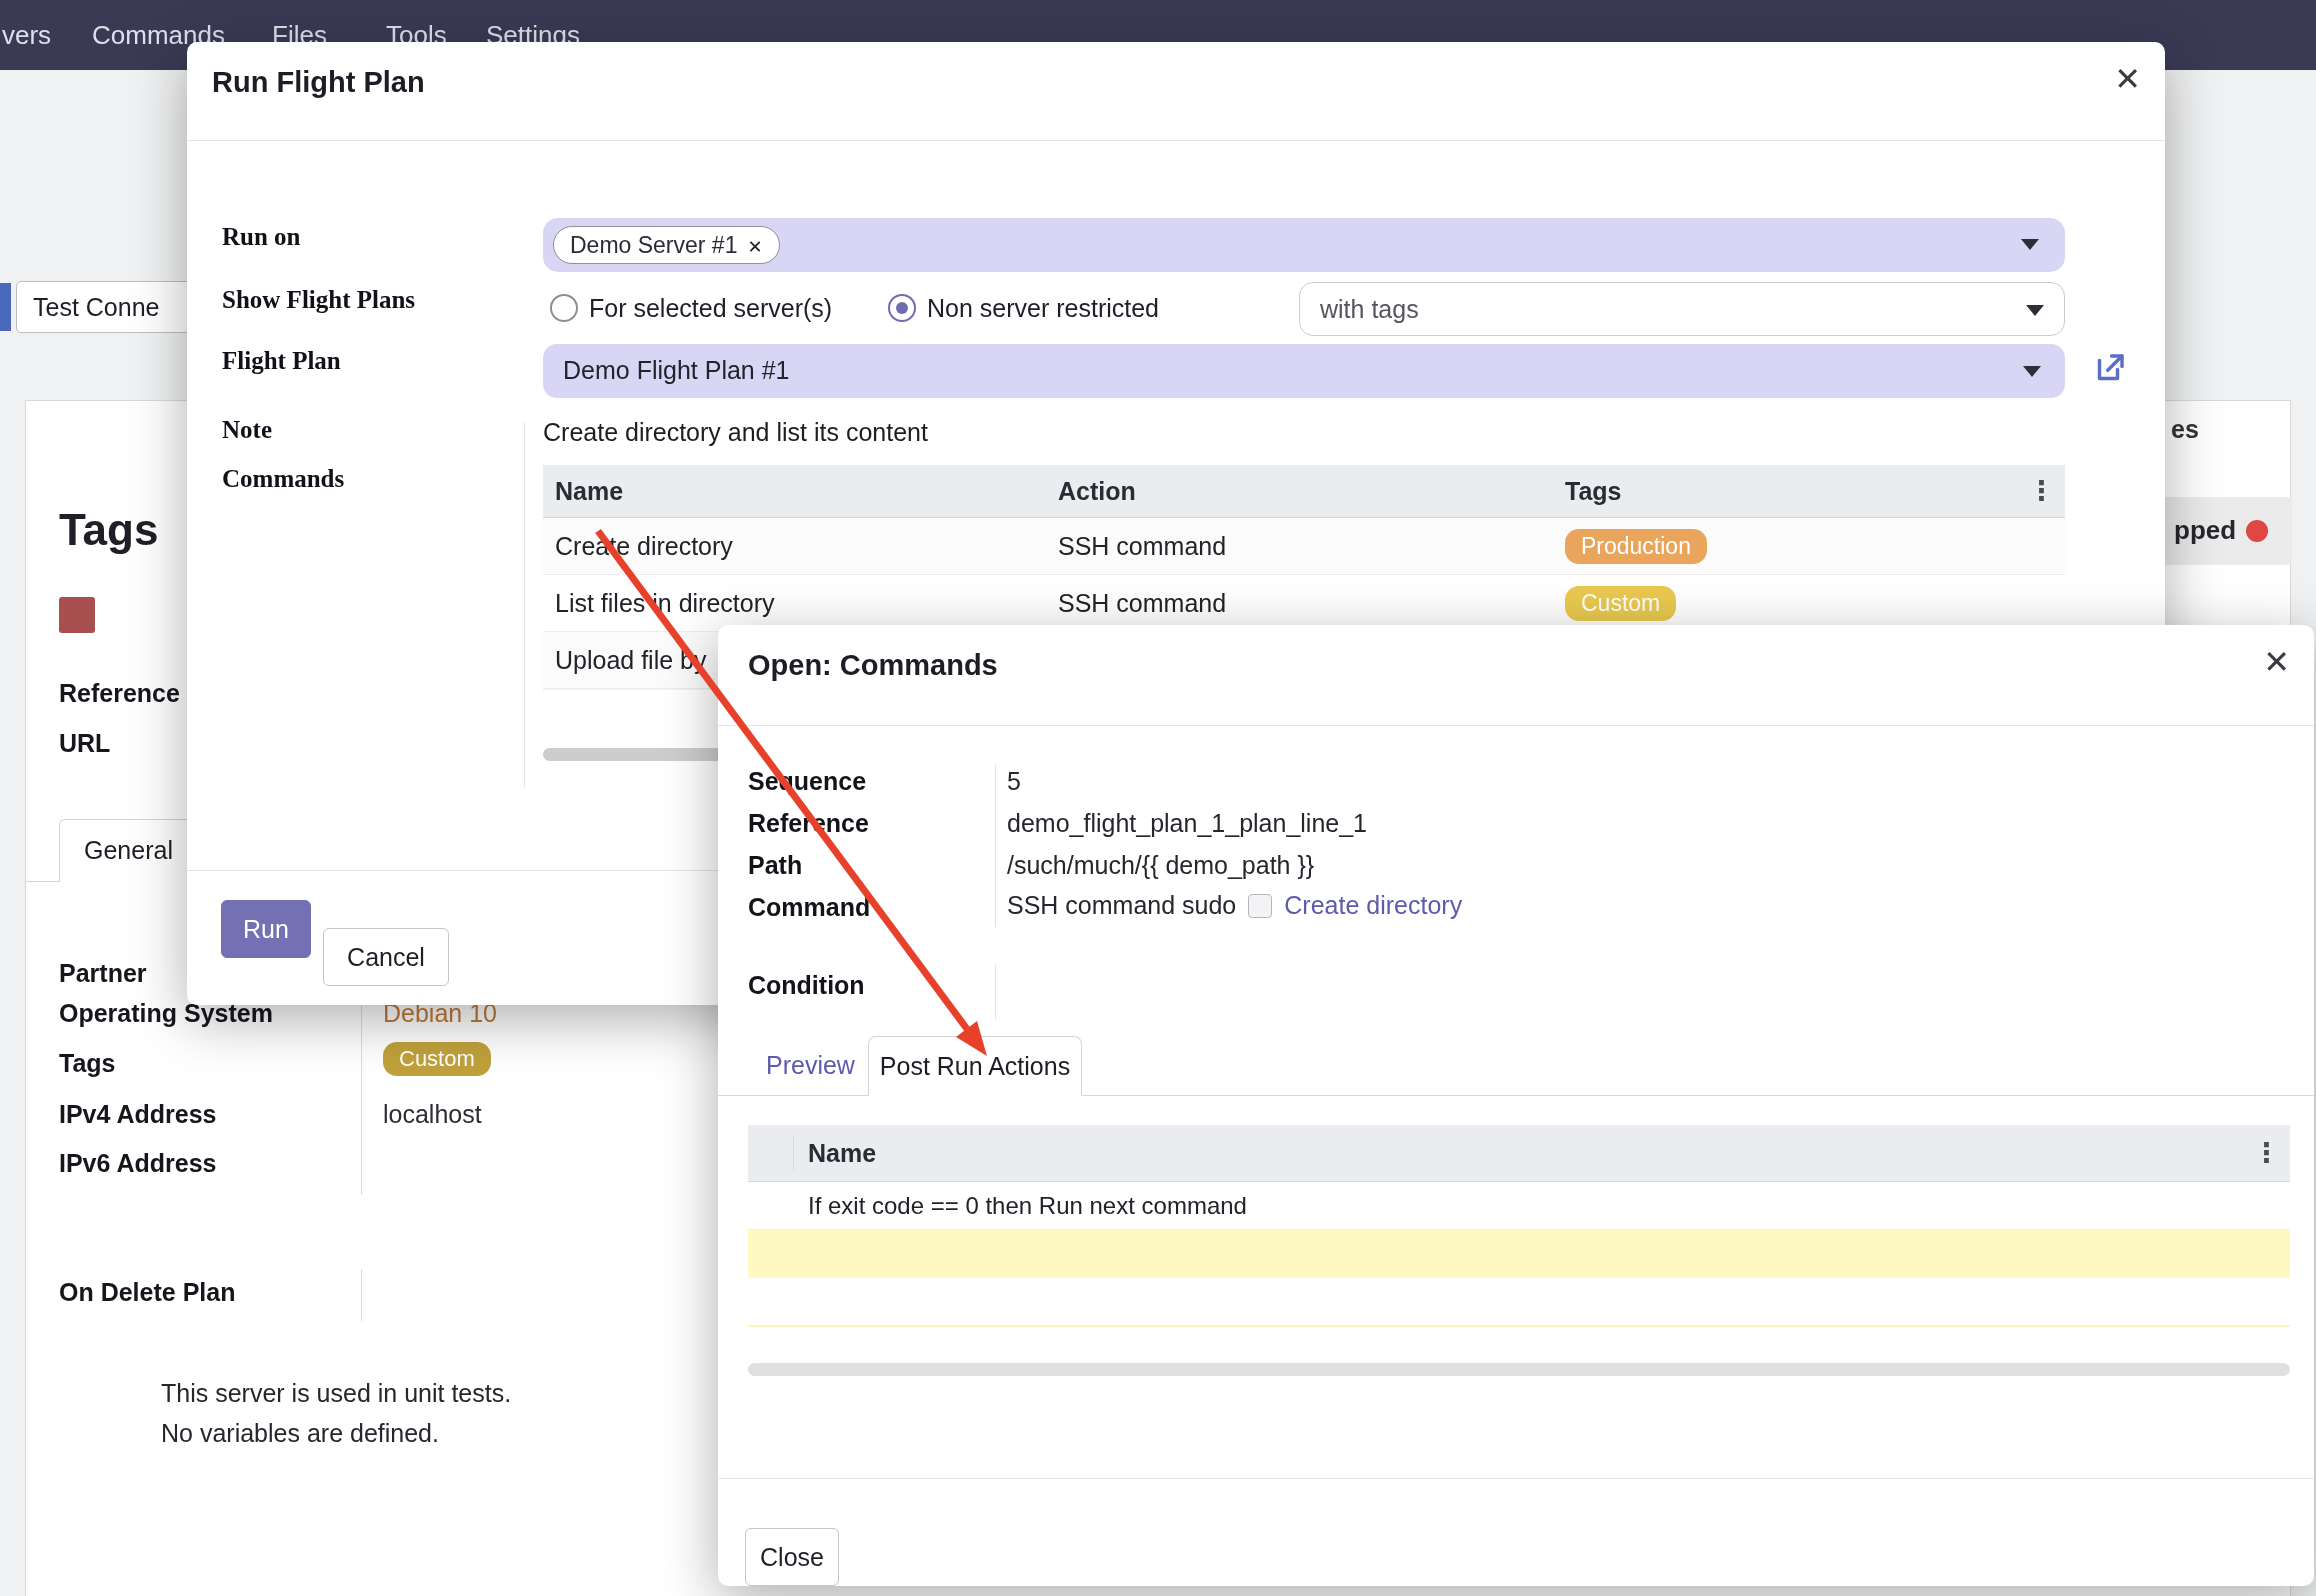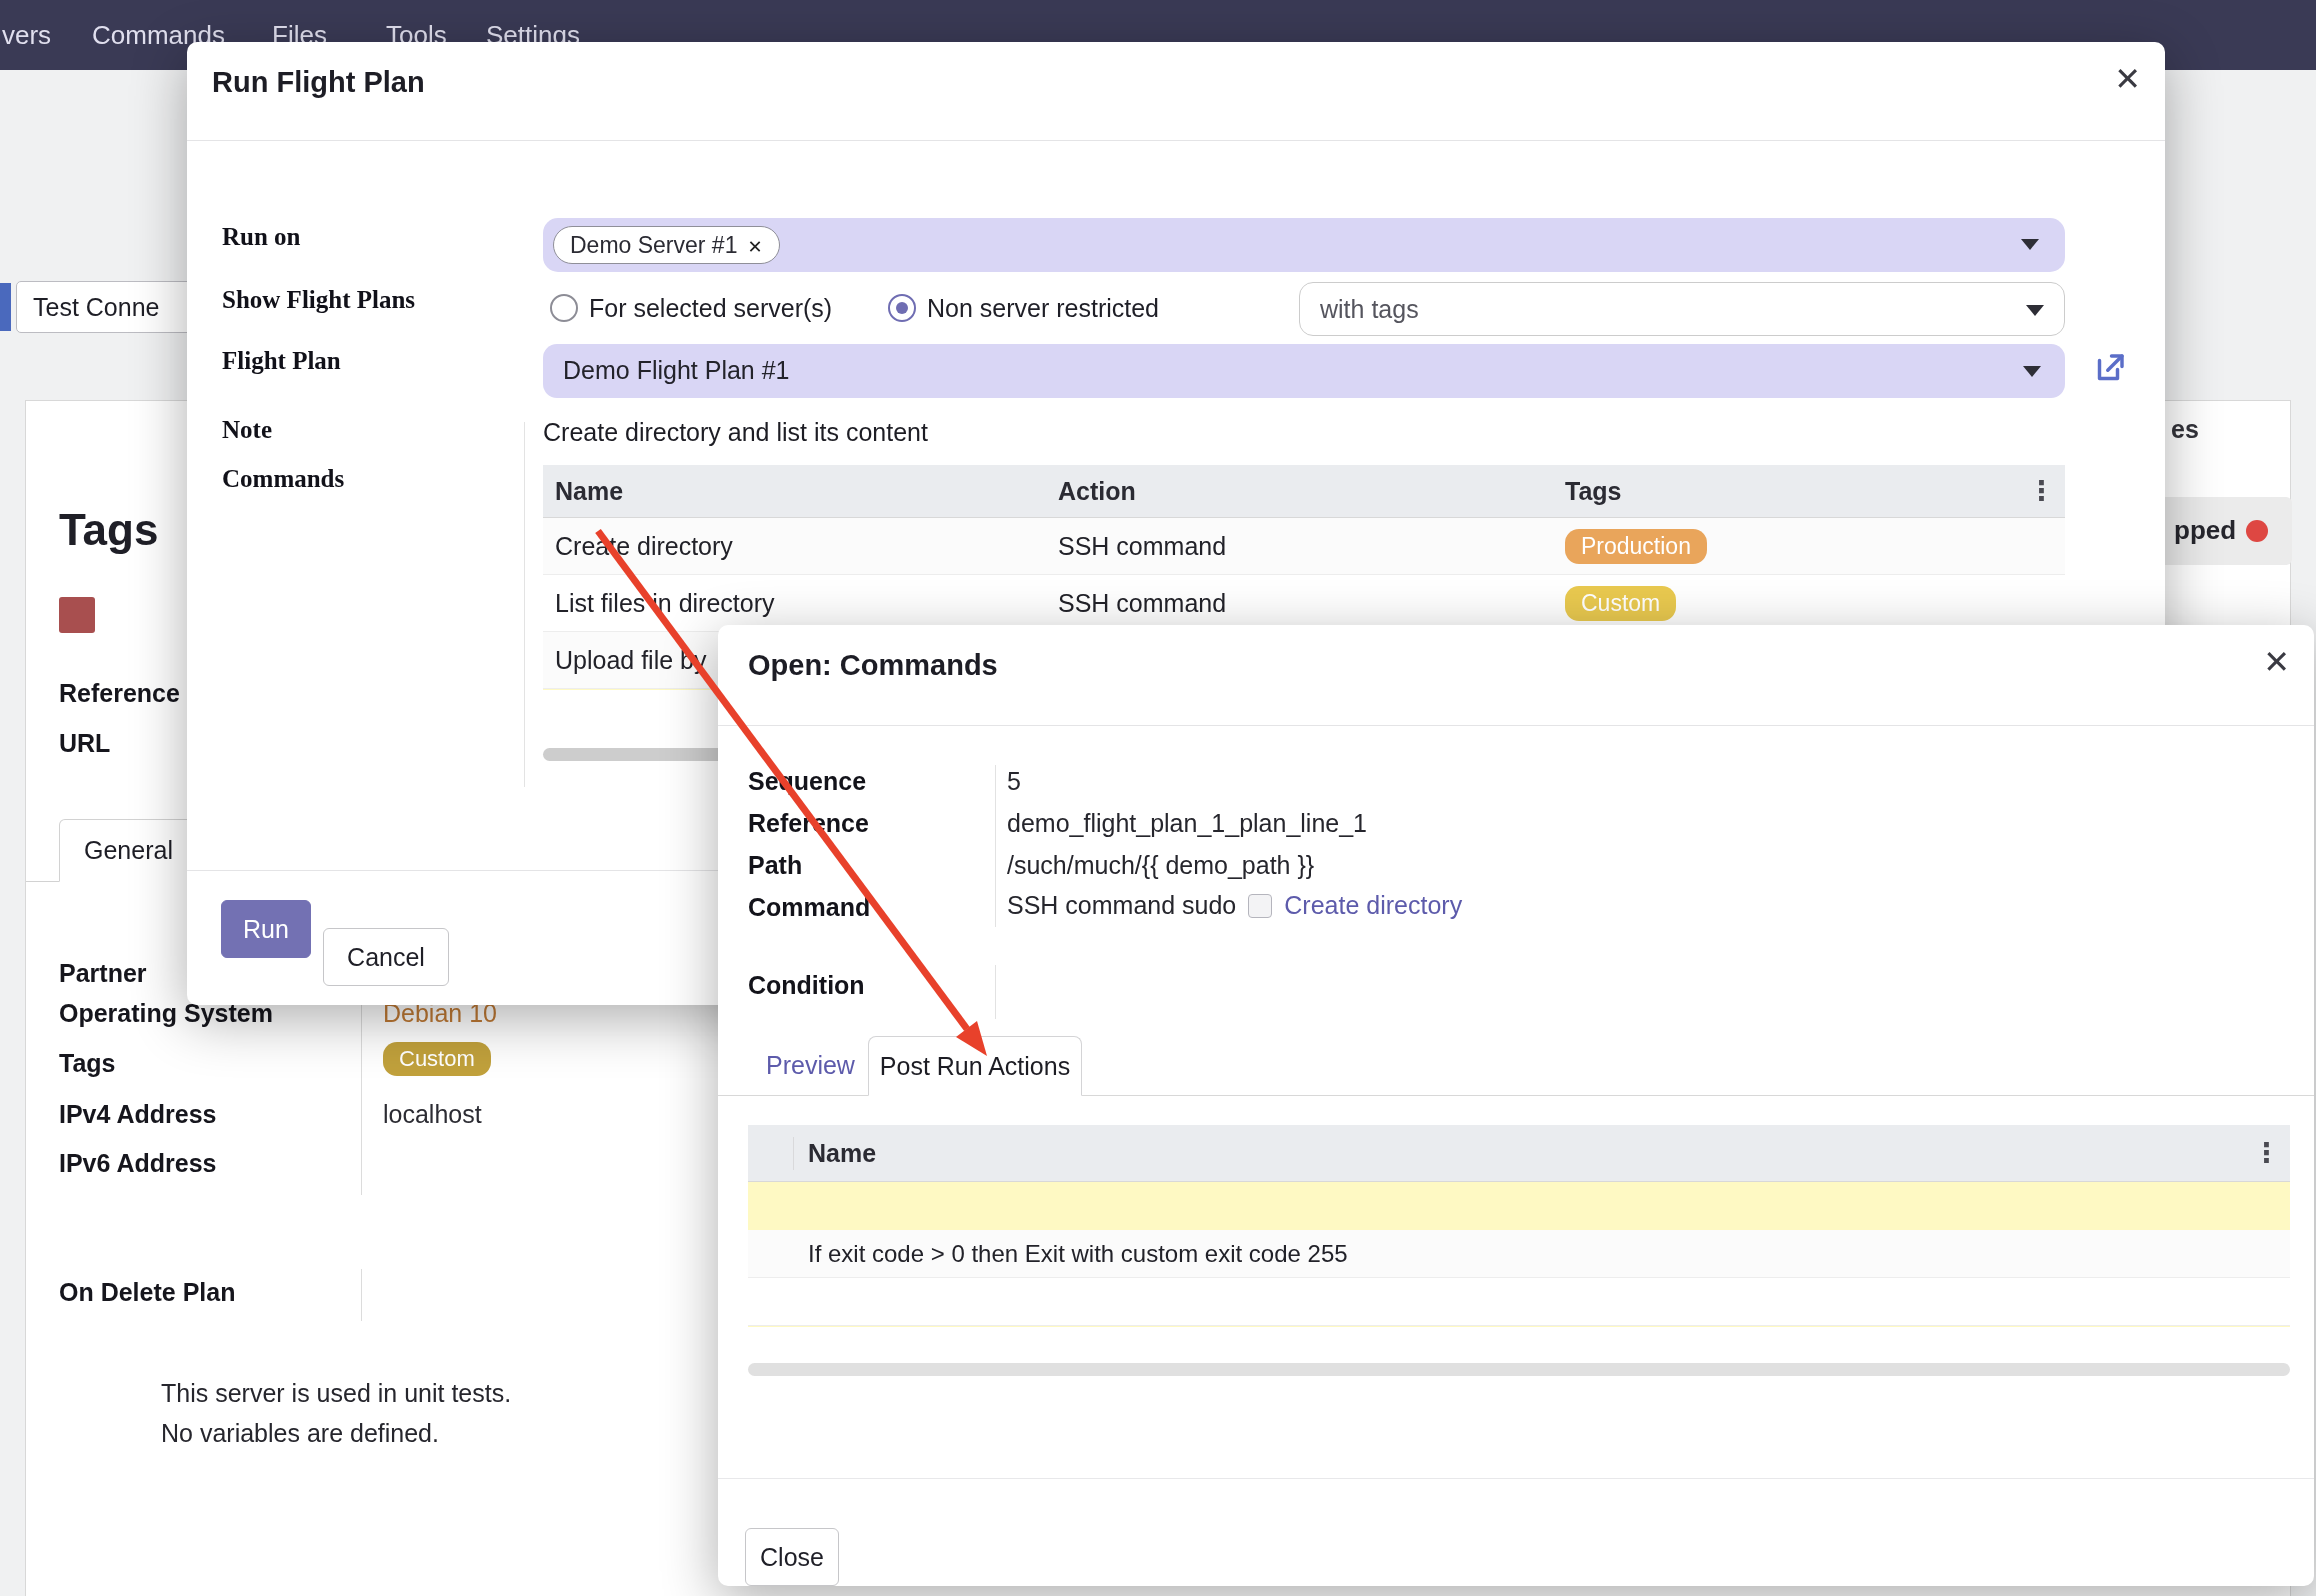--- a/index.html
+++ b/index.html
@@ -238,22 +238,22 @@
     <div class="tab-inactive">Preview</div>
     <div class="tab-active">Post Run Actions</div>
     <div class="om-tabline"></div>
 
     <div class="list" style="left:30px;top:500px;width:1542px;height:202px">
       <div class="list-head" style="height:57px">
         <span class="vline" style="left:45px;top:12px;height:33px;background:#d9d9db"></span>
         <span class="lh-cell" style="left:60px;line-height:57px">Name</span>
         <span class="kebab" style="line-height:57px">⋮</span>
       </div>
-      <div class="lt-row" style="top:105px;height:48px;background:#fbfbfb">
-        <span class="lt-cell" style="left:60px;line-height:48px;font-size:24px">If exit code &gt; 0 then Exit with custom exit code 255</span>
+      <div class="lt-row" style="top:57px;height:48px;background:#fff">
+        <span class="lt-cell" style="left:60px;line-height:48px;font-size:24px">If exit code == 0 then Run next command</span>
       </div>
       <div class="lt-row" style="top:153px;height:48px;background:#fff"></div>
     </div>
     <div class="hscroll" style="left:30px;top:738px;width:1542px;height:13px;background:#e0e0e0"></div>
 
     <div class="hdr-line" style="top:853px;background:#e8e8ea"></div>
     <div class="btn btn-plain" style="left:27px;top:875px;width:94px;height:58px;line-height:56px">Close</div>
   </div>
 
   <svg class="arrow-svg" width="2316" height="1596">

